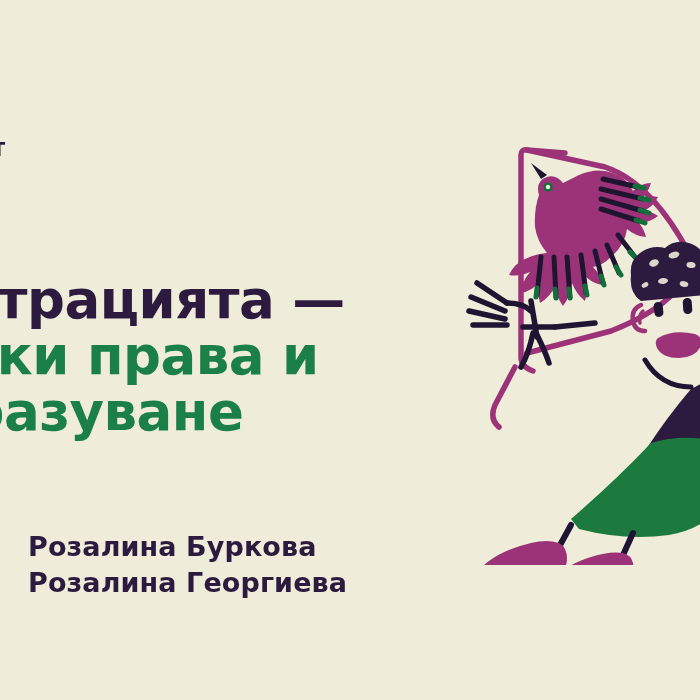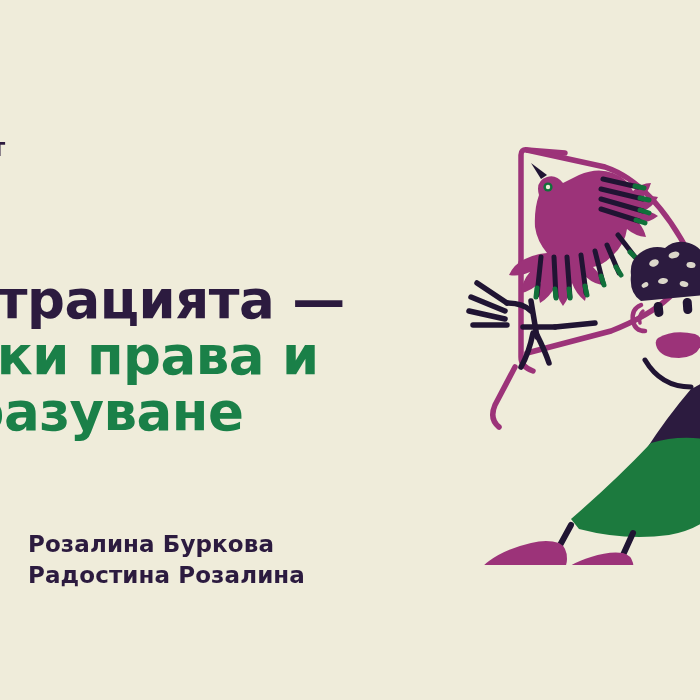--- a/index.html
+++ b/index.html
@@ -50,21 +50,21 @@
   .hl-dark  { color: #2c1b3f; }
   .hl-green { color: #1a8048; }
 
   
   #authors {
     position: absolute;
     left: 28px;
     top: 529px;
     color: #2c1b3f;
     font-weight: 700;
-    font-size: 23px;
+    font-size: 27px;
     line-height: 1.35;
     letter-spacing: 0.1px;
   }
   #authors span { display: block; }
 
   
   #illustration {
     position: absolute;
     left: 455px;
     top: 105px;
@@ -84,21 +84,21 @@
   </div>
 
   <div id="headline">
     <span class="hl-line hl-dark">острацията —</span>
     <span class="hl-line hl-green">оски права и</span>
     <span class="hl-line hl-green">бразуване</span>
   </div>
 
   <div id="authors">
     <span>Розалина Буркова</span>
-    <span>Радостина Розалина</span>
+    <span>Розалина Георгиева</span>
   </div>
 
   <div id="illustration">
     <svg viewBox="0 0 250 460" xmlns="http://www.w3.org/2000/svg">
 
       <g fill="none" stroke="#9c3379" stroke-width="5.5" stroke-linecap="round" stroke-linejoin="round">
         <path d="M66 158 L66 50 Q66 44 72 45 L110 48"></path>
         <path d="M72 45 L150 62 Q198 78 236 152"></path>
         <path d="M236 152 Q232 196 156 226 L72 248"></path>
         <path d="M66 158 L66 252 Q66 262 78 266"></path>

